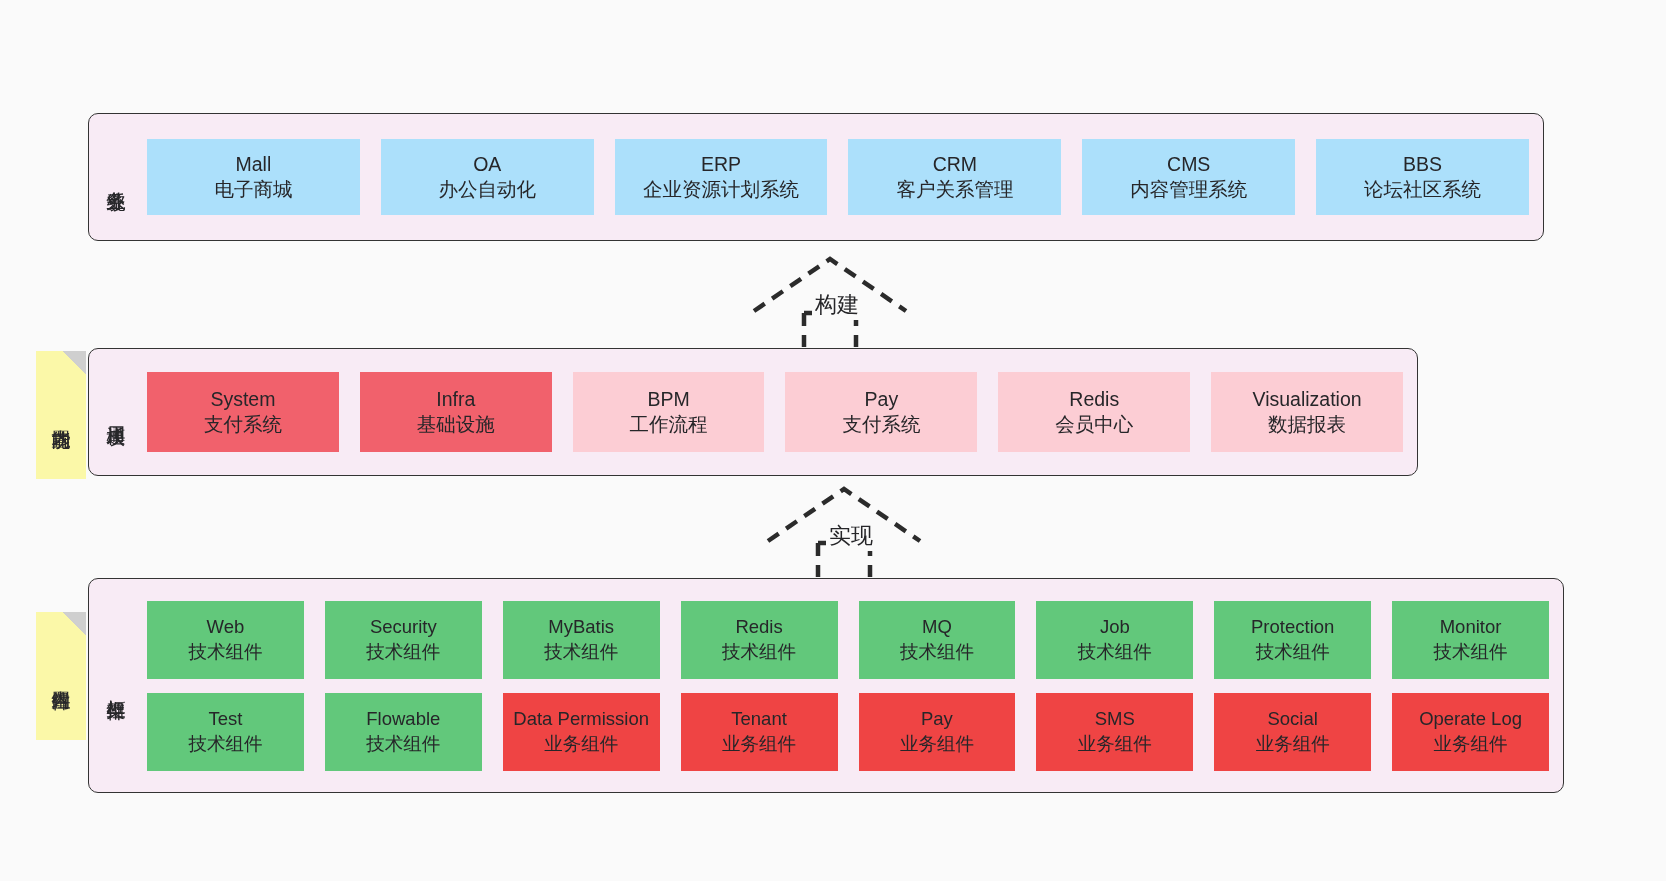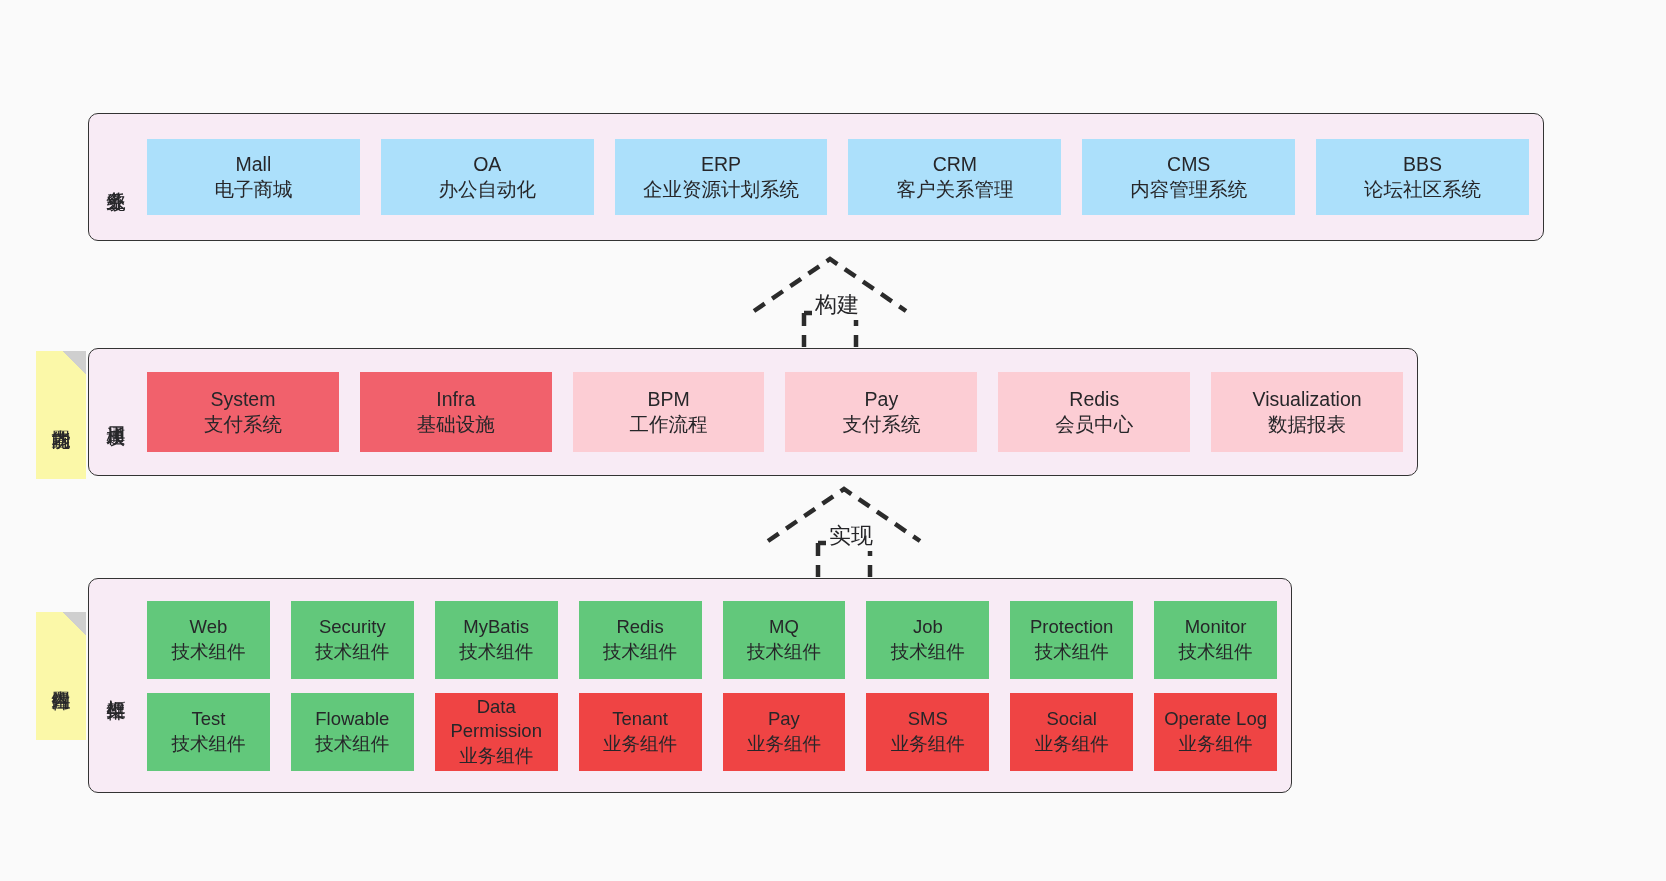--- a/index.html
+++ b/index.html
@@ -71,21 +71,21 @@
   #layer-business { left: 88px; top: 113px; width: 1456px; height: 128px; }
   #layer-business .card { background: #ace0fb; height: 76px; }
 
   
   #layer-modules { left: 88px; top: 348px; width: 1330px; height: 128px; align-items: flex-end; }
   #layer-modules .card { height: 80px; }
   .c-red  { background: #f1616c; }
   .c-pink { background: #fccdd4; }
 
   
-  #layer-framework { left: 88px; top: 578px; width: 1204px; height: 215px; }
+  #layer-framework { left: 88px; top: 578px; width: 1476px; height: 215px; }
   #layer-framework .card { height: 78px; font-size: 18.5px; }
   .c-green  { background: #62c87b; }
   .c-lgreen { background: #ef4444; }
 
   
   .note {
     position: absolute;
     width: 50px;
     background: #fbf8a8;
     color: #27272a;

